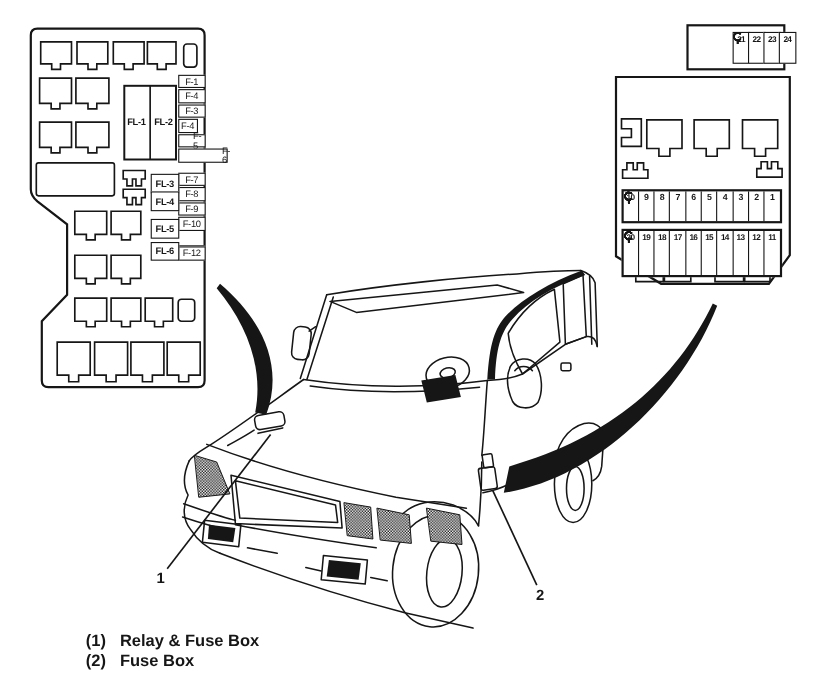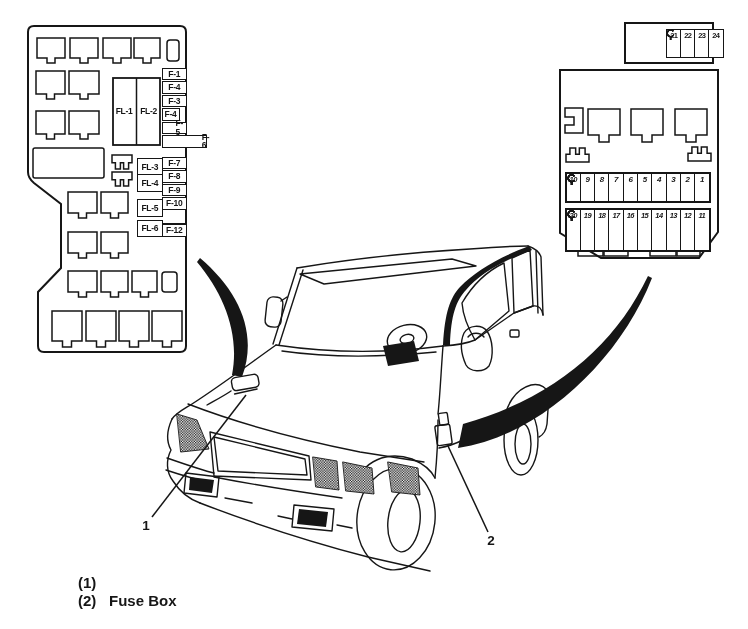--- a/index.html
+++ b/index.html
@@ -1,27 +1,27 @@
 <!DOCTYPE html>
 <html><head>
 <meta charset="utf-8">
 <style>
   html,body{margin:0;padding:0;background:#ffffff;}
   .canvas{position:relative;width:748px;height:629px;background:#ffffff;overflow:hidden;
           font-family:"Liberation Sans", sans-serif;color:#161616;}
   .canvas svg{position:absolute;left:0;top:0;}
   .flabel{position:absolute;box-sizing:border-box;border:1.7px solid #161616;background:#fff;
-          font-weight:bold;font-size:8.5px;letter-spacing:-0.3px;line-height:1;
+          font-weight:normal;font-size:8.5px;letter-spacing:-0.3px;line-height:1;
           display:flex;align-items:center;justify-content:center;}
   .flcell{position:absolute;box-sizing:border-box;font-weight:bold;font-size:8.5px;letter-spacing:-0.3px;
           display:flex;align-items:center;justify-content:center;background:transparent;}
   .flbox{position:absolute;box-sizing:border-box;border:1.7px solid #161616;background:#fff;
          font-weight:bold;font-size:8.5px;letter-spacing:-0.3px;
          display:flex;align-items:center;justify-content:center;}
-  .fuse-row{position:absolute;box-sizing:border-box;border:2px solid #161616;background:#fff;display:flex;font-style:italic;}
+  .fuse-row{position:absolute;box-sizing:border-box;border:2px solid #161616;background:#fff;display:flex;}
   .fuse-cell{flex:1 1 0;box-sizing:border-box;border-left:1.4px solid #161616;
              display:flex;flex-direction:column;align-items:center;justify-content:space-between;
              padding:2px 0 1px 0;}
   .fuse-cell:first-child{border-left:none;}
   .fuse-num{font-weight:bold;font-size:8px;line-height:8px;letter-spacing:-0.6px;}
   .fuse-num.small{font-size:7.5px;}
   .strip-cells{position:absolute;display:flex;}
   .strip-cell{box-sizing:border-box;width:15.5px;height:29px;border:1.5px solid #161616;margin-left:-1.5px;
               display:flex;flex-direction:column;align-items:center;justify-content:space-between;
               padding:2px 0 1px 0;background:#fff;}
@@ -376,20 +376,21 @@
         </div>
       </div>
     </div>
 
 <div class="callout" style="left:138px;top:519px;width:16px;">1</div>
 <div class="callout" style="left:483px;top:534px;width:16px;">2</div>
 
 <div class="legend">
   <div class="legend-row">
     <span class="legend-ref">(1)</span>
+    <span class="legend-label">Relay &amp; Fuse Box</span>
   </div>
   <div class="legend-row">
     <span class="legend-ref">(2)</span>
     <span class="legend-label">Fuse Box</span>
   </div>
 </div>
 
 </div>
 
 </body></html>

